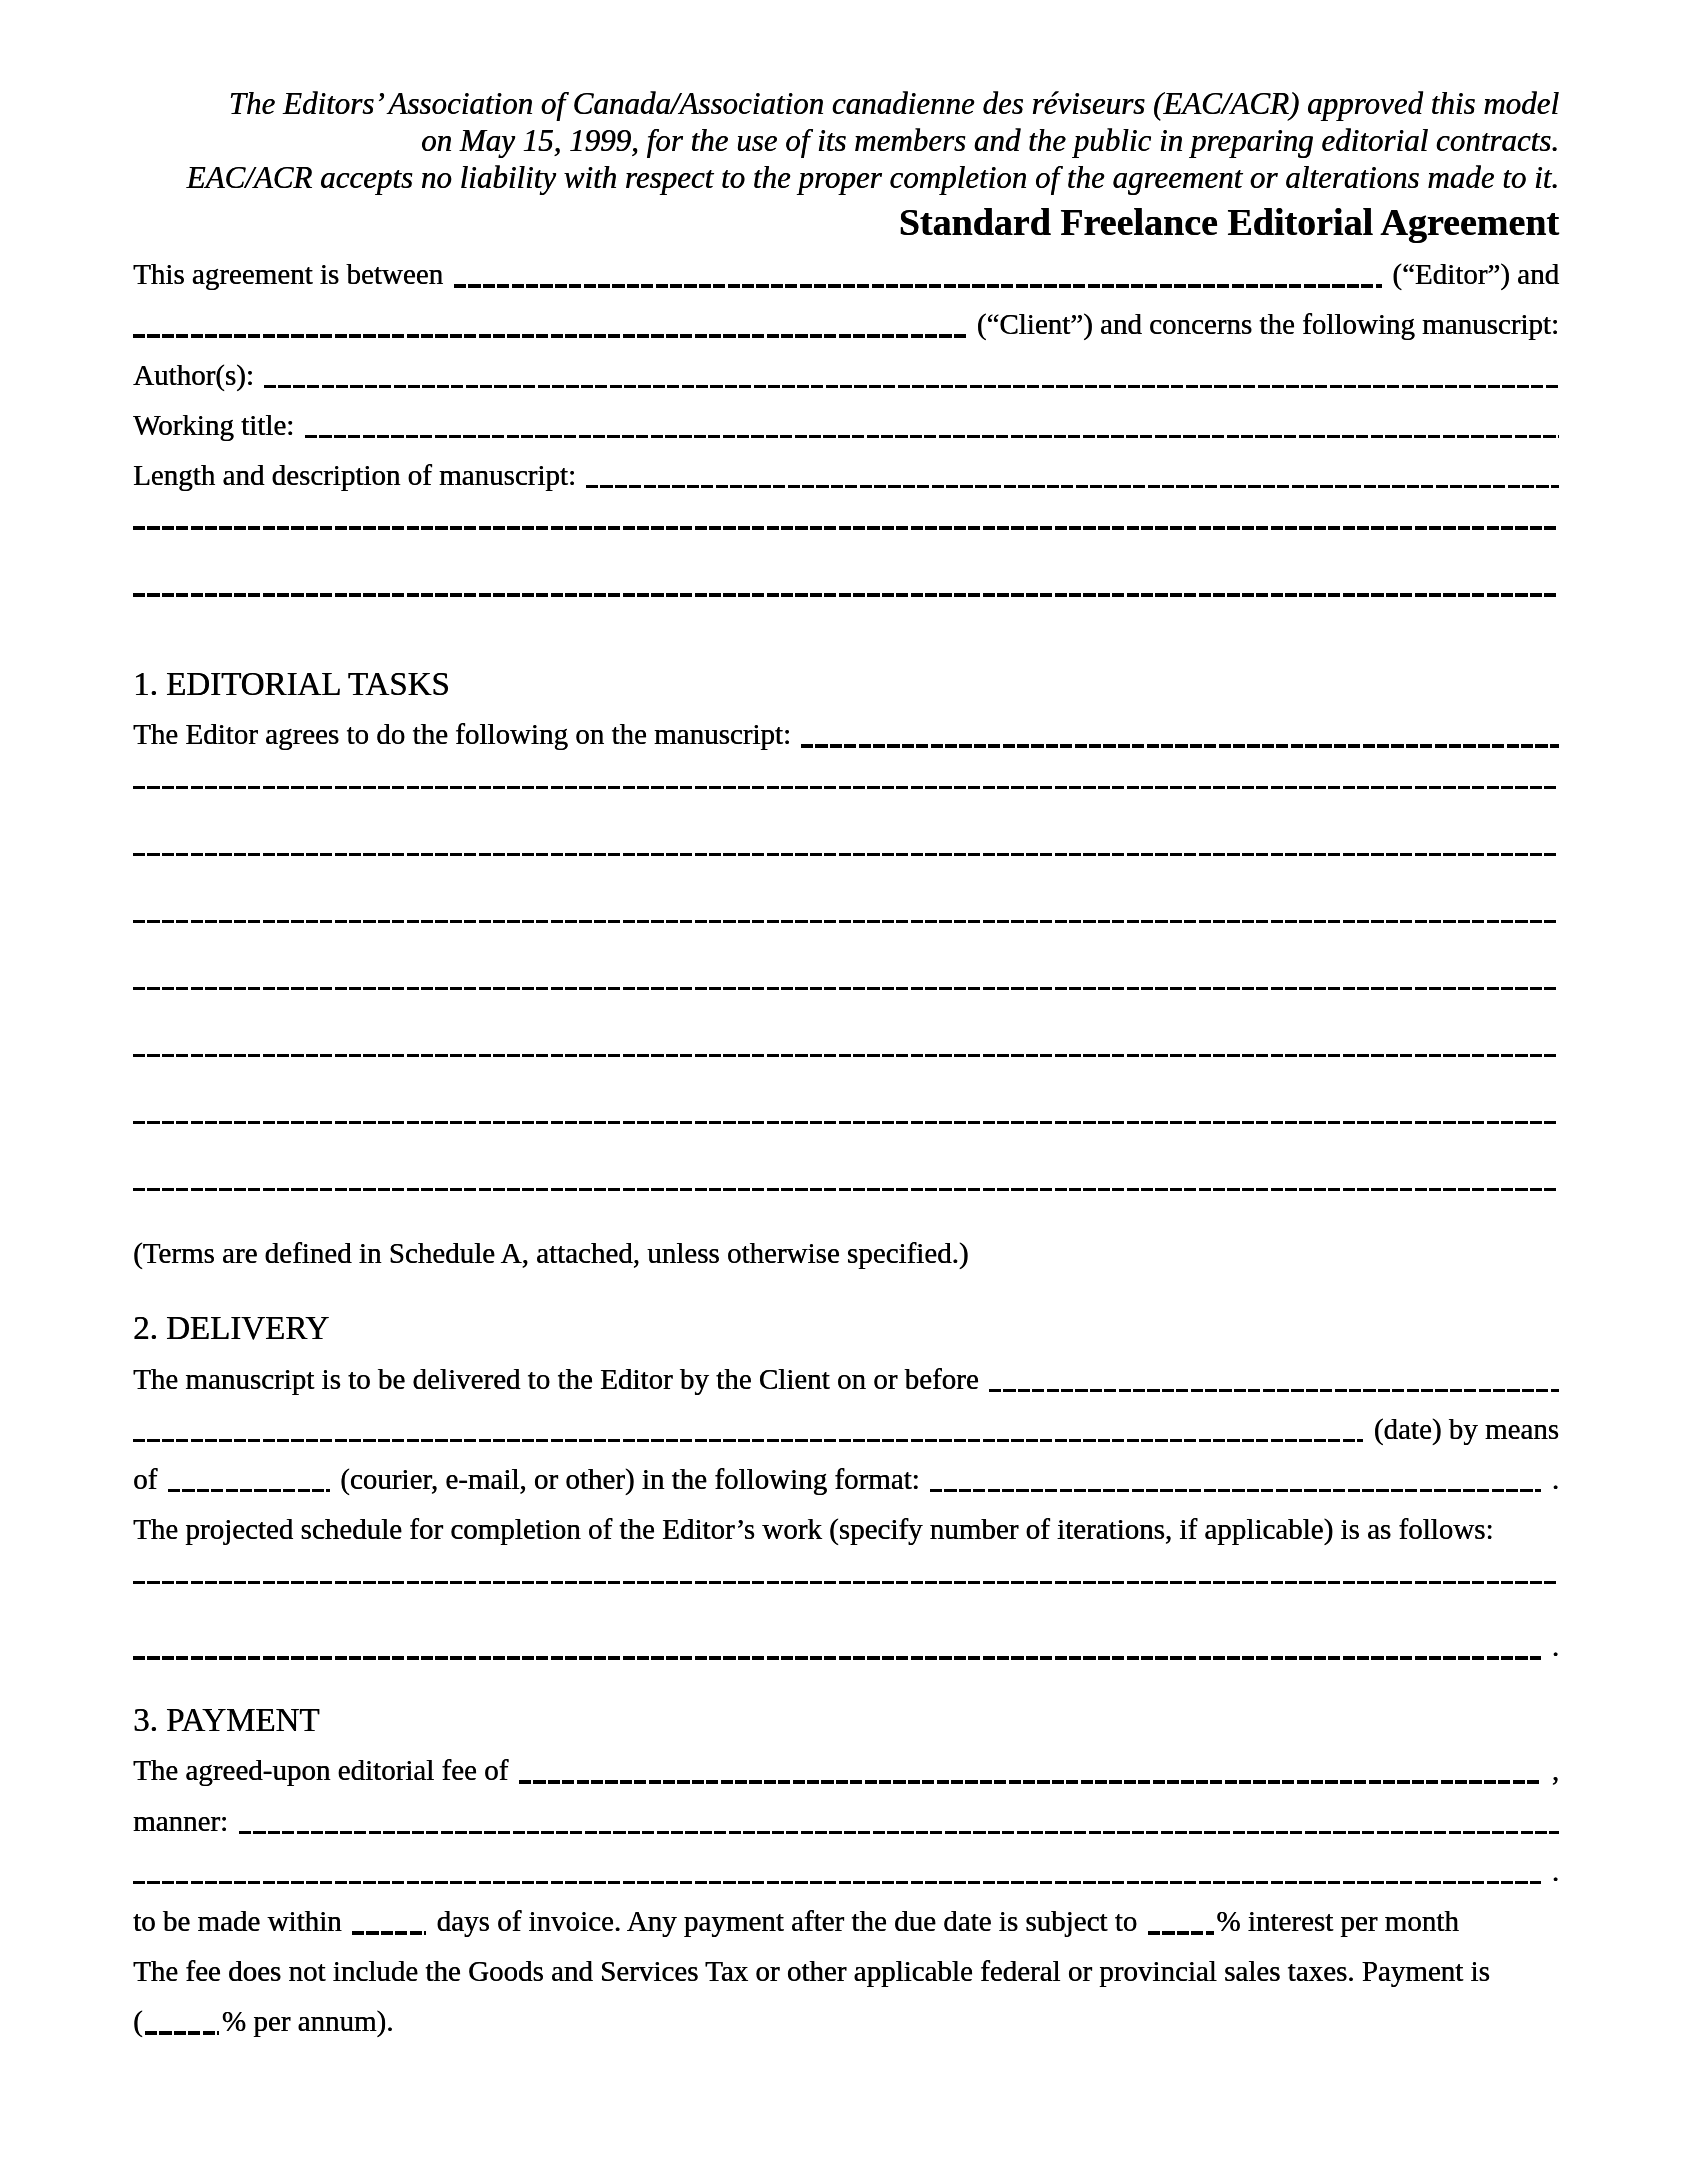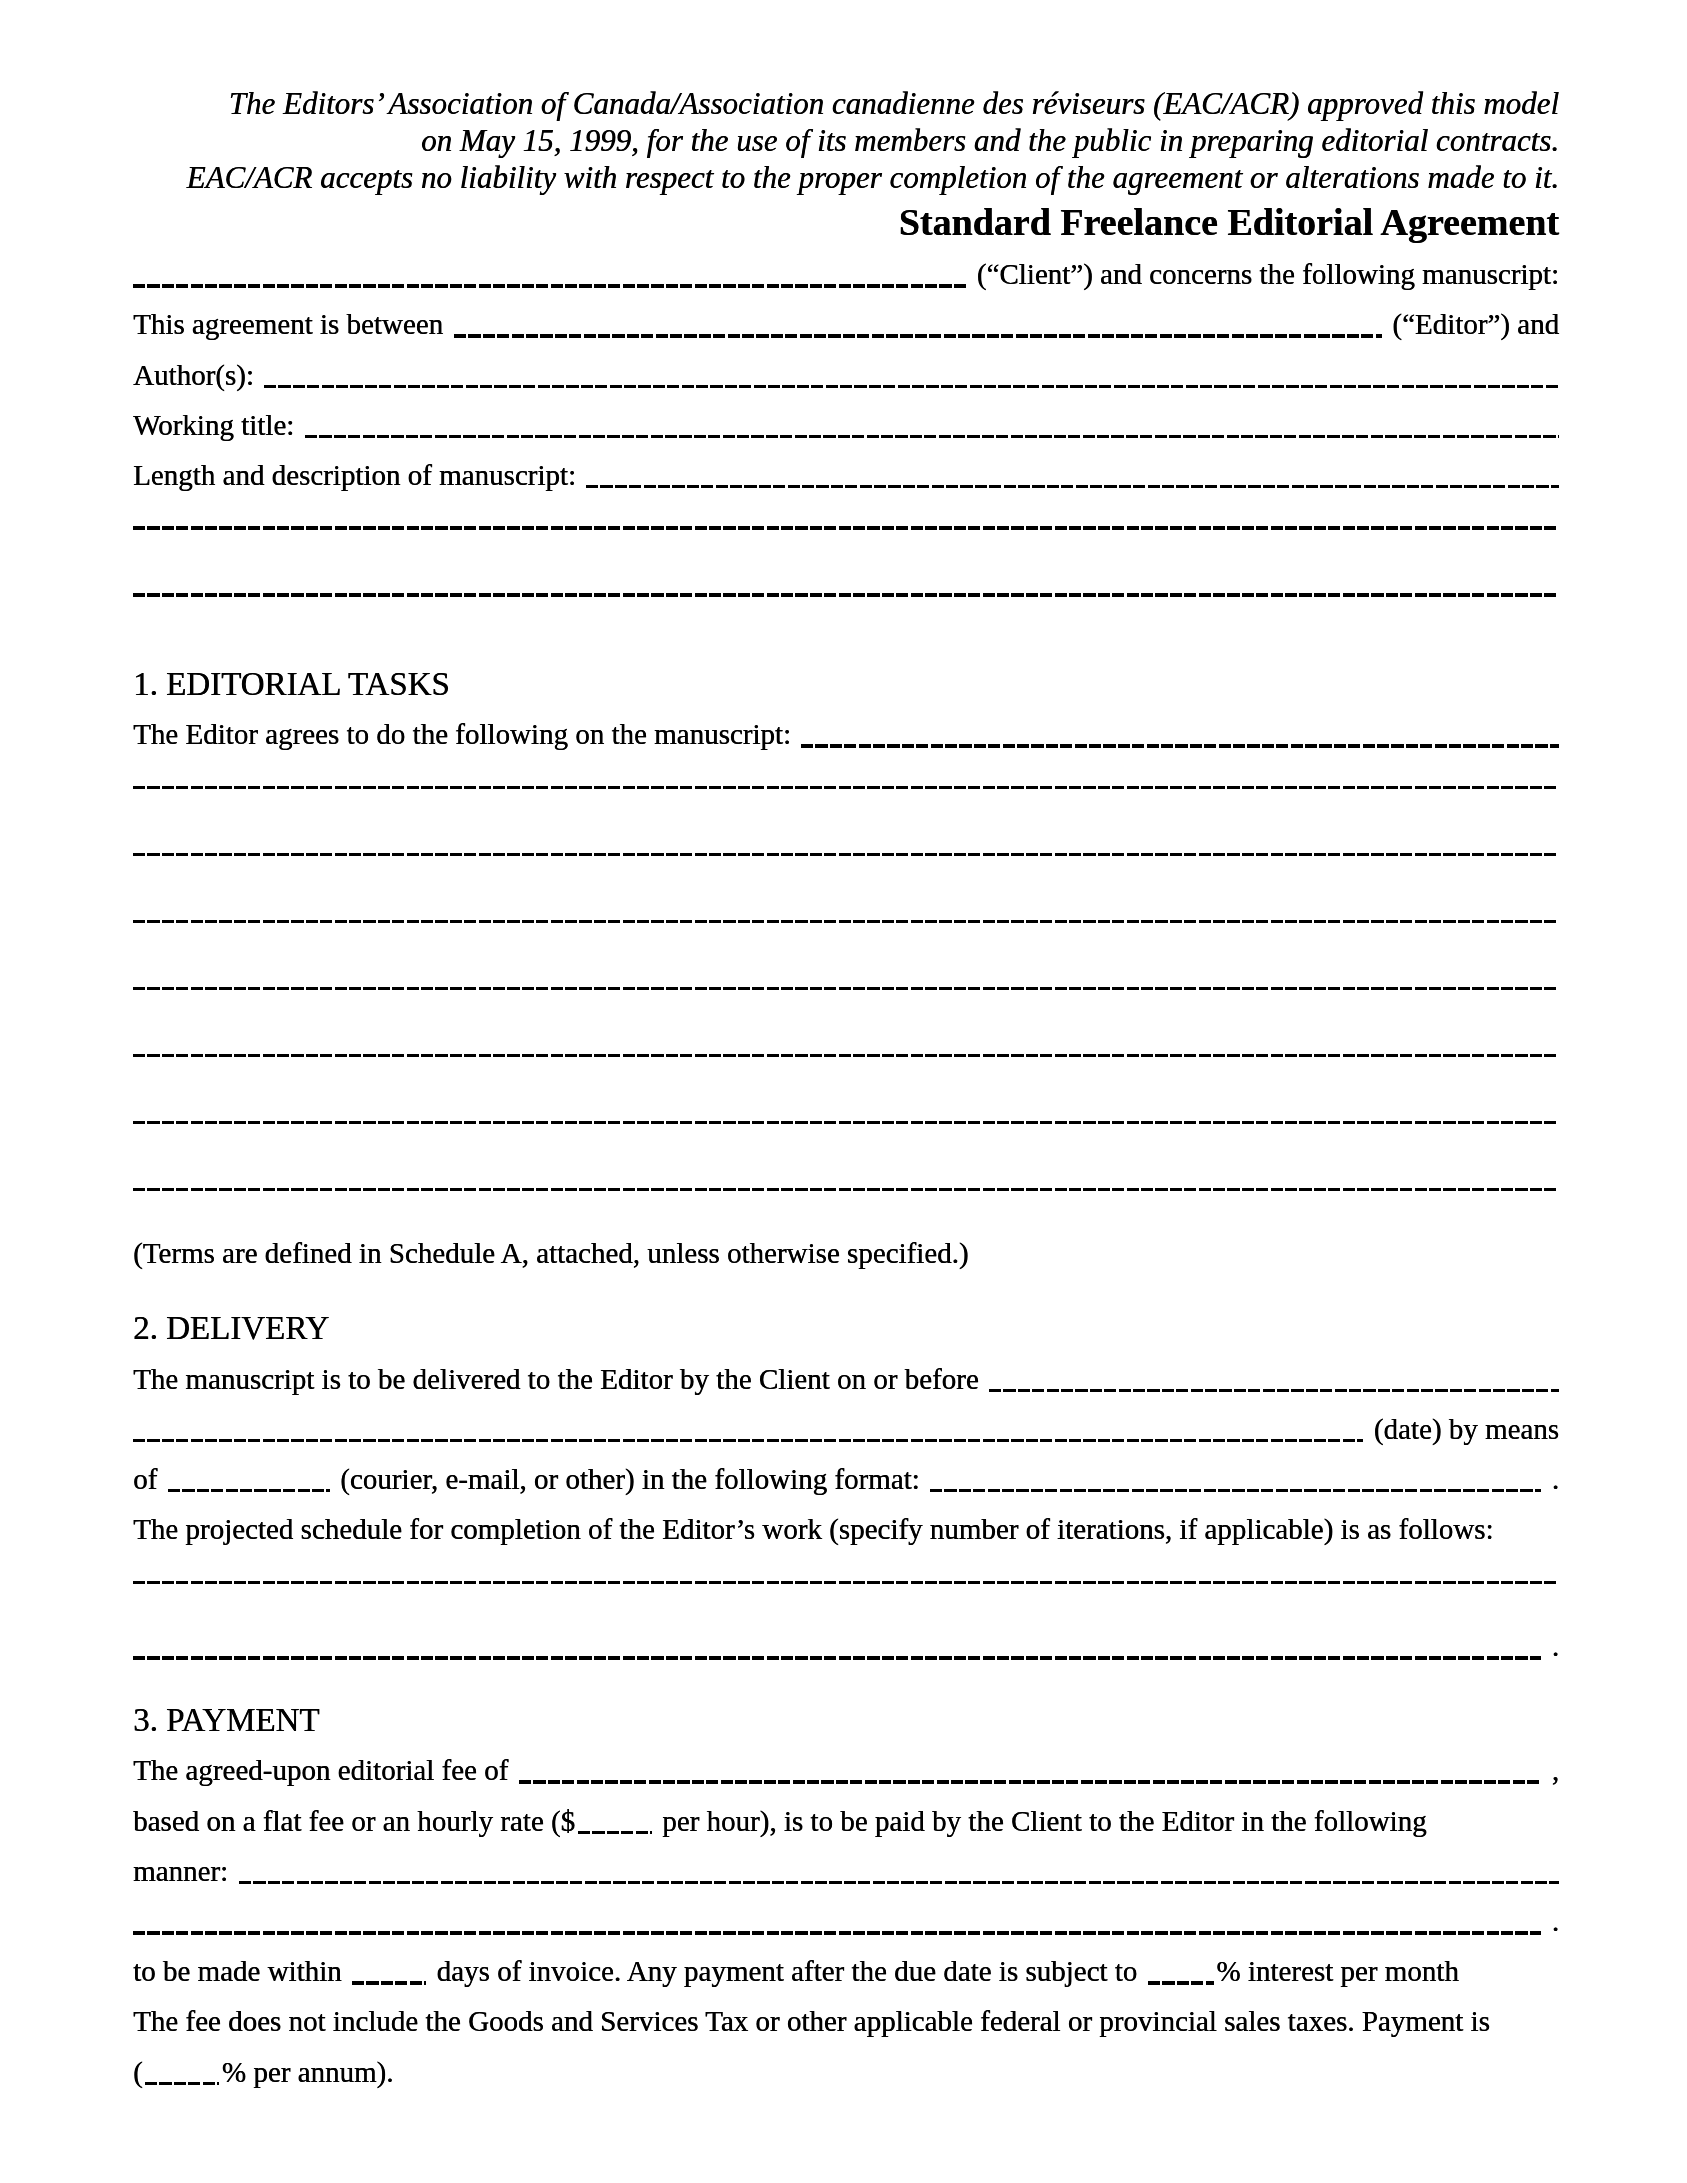--- a/index.html
+++ b/index.html
@@ -88,27 +88,27 @@
 
   <div class="header-note">
     <div class="hline" data-bind="header.line1">The Editors’ Association of Canada/Association canadienne des réviseurs (EAC/ACR) approved this model</div>
     <div class="hline" data-bind="header.line2">on May 15, 1999, for the use of its members and the public in preparing editorial contracts.</div>
     <div class="hline" data-bind="header.line3">EAC/ACR accepts no liability with respect to the proper completion of the agreement or alterations made to it.</div>
   </div>
 
   <div class="title" data-bind="title">Standard Freelance Editorial Agreement</div>
 
   <div class="line">
-    <span class="blank grow ml0"></span>
-    <span data-bind="intro.client_post">(“Client”) and concerns the following manuscript:</span>
-  </div>
-  <div class="line">
     <span data-bind="intro.between_pre">This agreement is between</span>
     <span class="blank grow"></span>
     <span data-bind="intro.between_post">(“Editor”) and</span>
+  </div>
+  <div class="line">
+    <span class="blank grow ml0"></span>
+    <span data-bind="intro.client_post">(“Client”) and concerns the following manuscript:</span>
   </div>
   <div class="line">
     <span data-bind="intro.authors_label">Author(s):</span>
     <span class="blank grow mr0"></span>
   </div>
   <div class="line">
     <span data-bind="intro.working_title_label">Working title:</span>
     <span class="blank grow mr0"></span>
   </div>
   <div class="line">
@@ -159,25 +159,20 @@
     <span data-bind="section2.blank_period">.</span>
   </div>
 
   <div class="heading mt-lg" data-bind="section3.heading">3. PAYMENT</div>
   <div class="line">
     <span data-bind="section3.fee_pre">The agreed-upon editorial fee of</span>
     <span class="blank grow"></span>
     <span data-bind="section3.fee_post">,</span>
   </div>
   <div class="line">
-    <span data-bind="section3.rate_pre">based on a flat fee or an hourly rate ($</span>
-    <span class="blank w85 tl"></span>
-    <span data-bind="section3.rate_post">per hour), is to be paid by the Client to the Editor in the following</span>
-  </div>
-  <div class="line">
     <span data-bind="section3.manner_label">manner:</span>
     <span class="blank grow mr0"></span>
   </div>
   <div class="line">
     <span class="blank grow ml0"></span>
     <span data-bind="section3.manner_period">.</span>
   </div>
   <div class="line">
     <span data-bind="section3.within_pre">to be made within</span>
     <span class="blank w85"></span>

